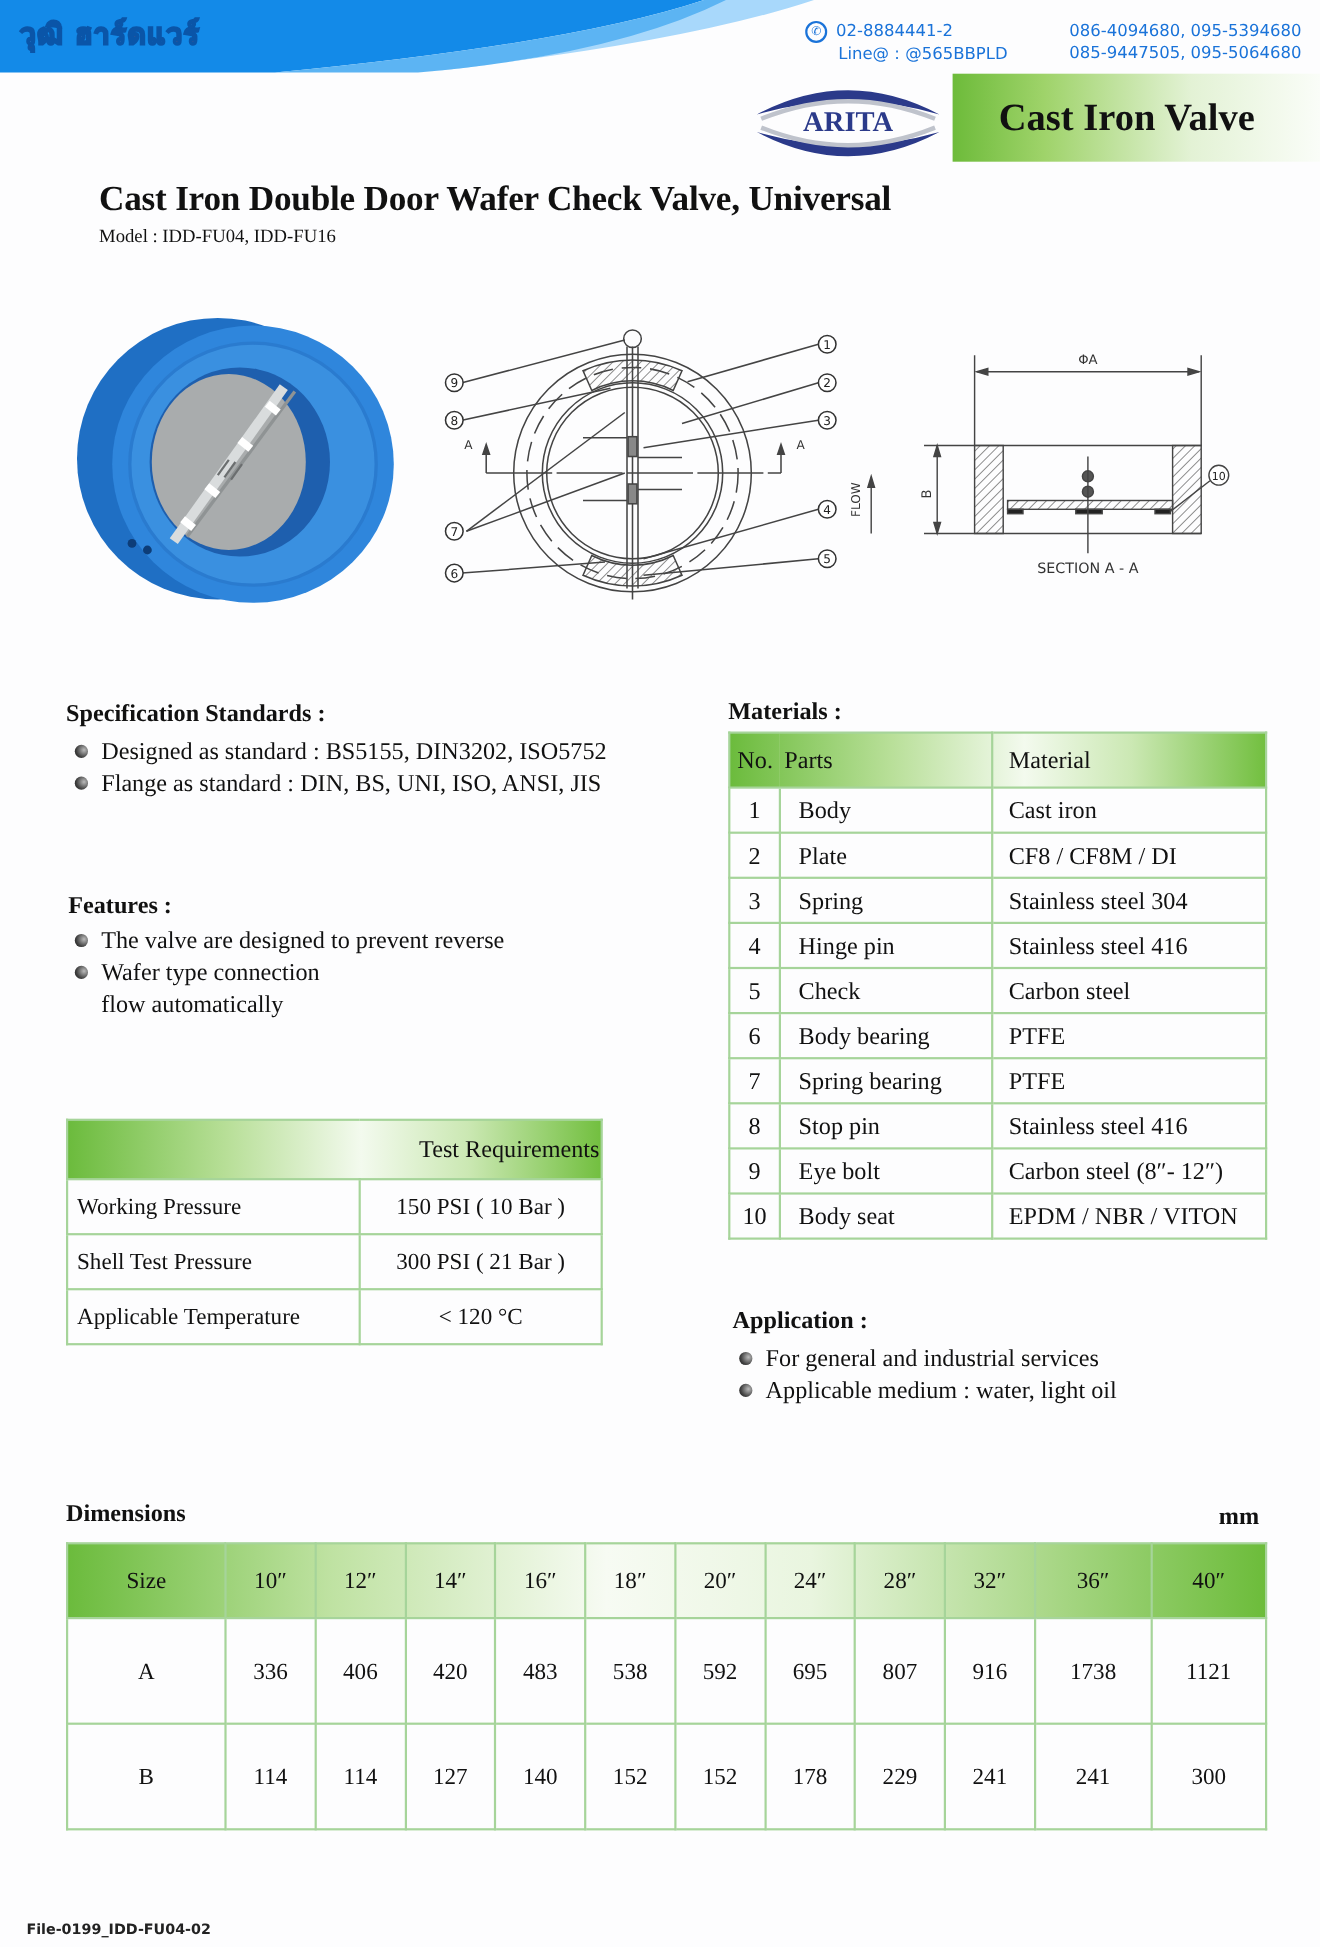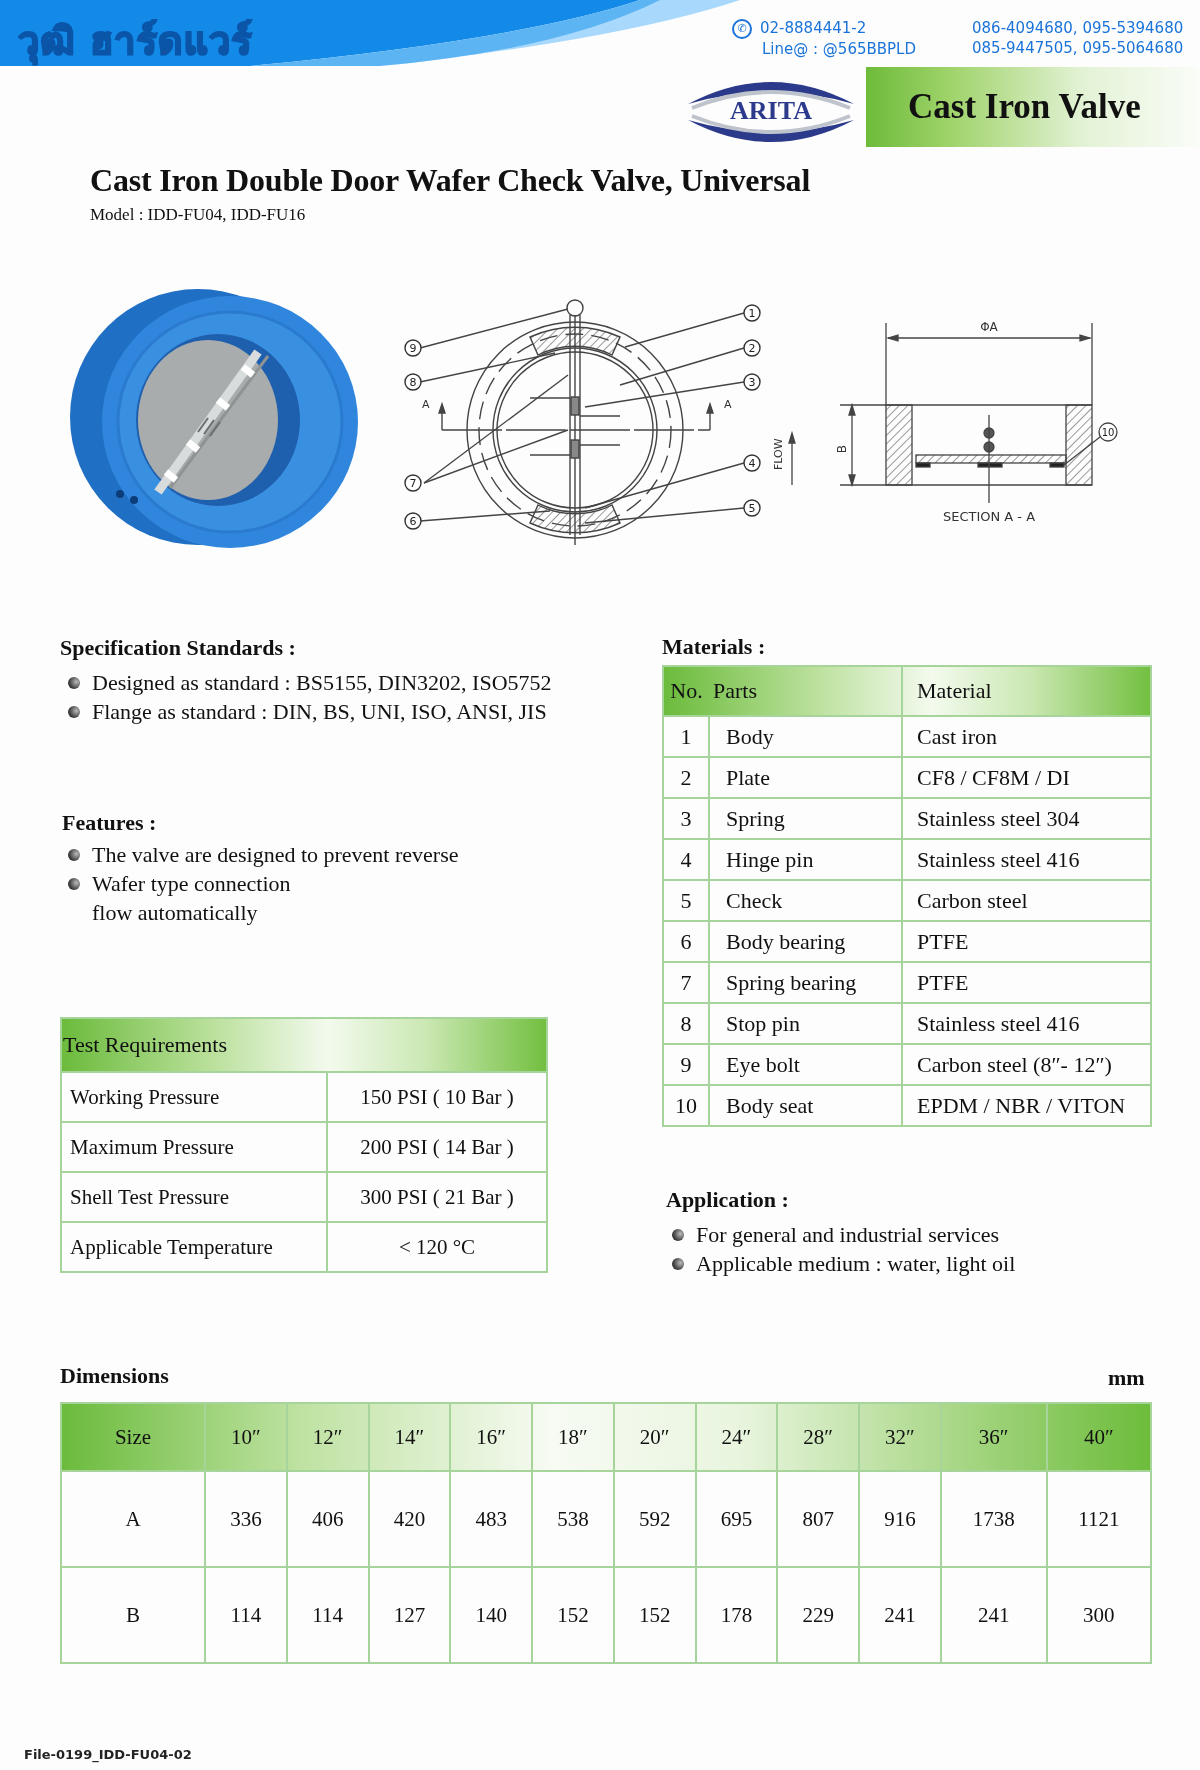--- a/index.html
+++ b/index.html
@@ -2,21 +2,21 @@
 <html><head>
 <meta charset="utf-8">
 <style>
   html, body { margin:0; padding:0; }
   body { width:1200px; height:1770px; position:relative; background:#fdfdfe; overflow:hidden;
          font-family:"Liberation Serif", serif; color:#111; }
   .abs { position:absolute; }
   
   .banner { left:0; top:0; width:1200px; height:72px; overflow:hidden; }
   .banner svg { display:block; }
-  .brand { left:18px; top:10px; font-family:"DejaVu Sans", sans-serif; font-weight:bold; font-size:38px; color:#b91c1c;
+  .brand { left:18px; top:10px; font-family:"DejaVu Sans", sans-serif; font-weight:bold; font-size:26px; color:#b91c1c;
            -webkit-text-stroke:2px #0a55a8; letter-spacing:1px; }
   .contact { font-family:"DejaVu Sans", sans-serif; font-size:15px; color:#1a73d9; line-height:20px; }
   .phone-icon { display:inline-block; width:16px; height:16px; border:2px solid #1a73d9; border-radius:50%;
                 font-size:11px; line-height:16px; text-align:center; margin-right:8px; vertical-align:middle; }
   
   .logo { left:684px; top:74px; width:174px; height:74px; }
   .cat-band { left:866px; top:67px; width:334px; height:80px;
               background:linear-gradient(90deg,#6dbb3a 0%,#9fd36a 25%,#e3f2d5 65%,#fafdf8 100%); }
   .cat-band span { position:absolute; left:42px; top:20px; font-size:35px; font-weight:bold; color:#111; }
   .title { left:90px; top:162px; font-size:32px; font-weight:bold; letter-spacing:-0.2px; }
@@ -38,21 +38,21 @@
   .mat { left:662px; top:665px; width:490px; font-size:22px; }
   .mat th { height:46px; text-align:left; }
   .mat td { height:37px; }
   .mat .c0 { width:42px; text-align:center; }
   .mat .c1 { width:174px; padding-left:16px; }
   .mat .c2 { padding-left:14px; }
   .mat thead .c0 { border-right:none; }
   .mat thead .c1 { border-left:none; padding-left:4px; }
   
   .test { left:60px; top:1017px; width:488px; font-size:21px; }
-  .test th { height:50px; text-align:left; font-size:22px; }
+  .test th { height:50px; text-align:right; font-size:22px; }
   .test td { height:46px; }
   .test .k { width:255px; padding-left:8px; }
   .test .v { text-align:center; }
   
   .dim { left:60px; top:1402px; width:1092px; font-size:21px; }
   .dim th { height:64px; text-align:center; }
   .dim td { height:92px; text-align:center; }
   .dim .first { width:140px; }
   .footer { left:24px; top:1747px; font-family:"DejaVu Sans", sans-serif; font-size:13px; font-weight:bold; color:#222; }
 </style>
@@ -304,24 +304,20 @@
     <tr class="gradhdr">
         <th colspan="2">Test  Requirements</th>
       </tr>
   </thead>
   <tbody id="test-body">
       <tr>
         <td class="k">Working Pressure</td>
         <td class="v">150 PSI ( 10 Bar )</td>
       </tr>
       <tr>
-        <td class="k">Maximum Pressure</td>
-        <td class="v">200 PSI ( 14 Bar )</td>
-      </tr>
-      <tr>
         <td class="k">Shell Test Pressure</td>
         <td class="v">300 PSI ( 21 Bar )</td>
       </tr>
       <tr>
         <td class="k">Applicable Temperature</td>
         <td class="v">&lt; 120 °C</td>
       </tr>
     </tbody>
 </table>
 

